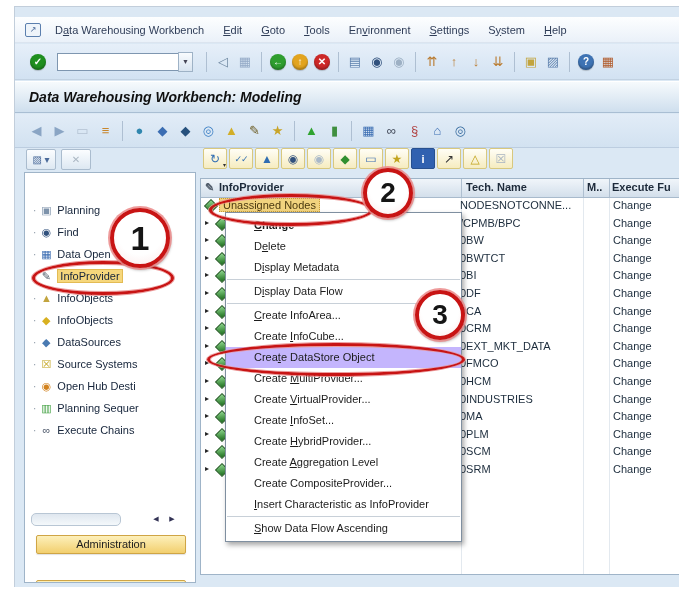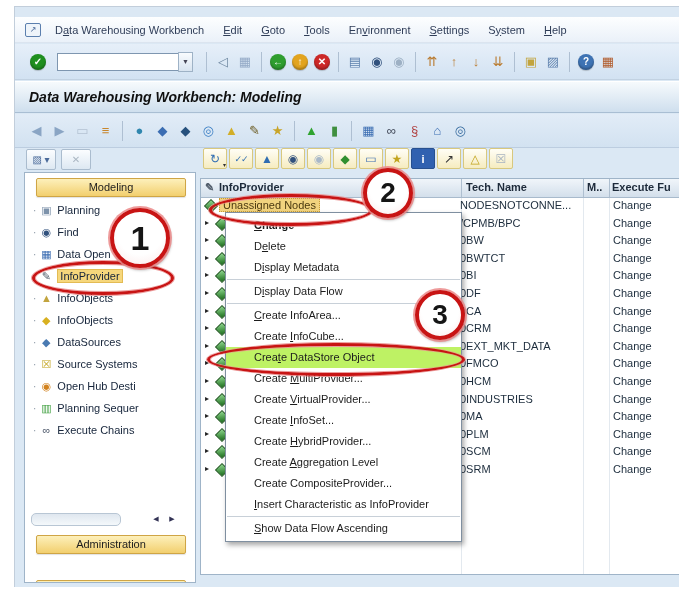--- a/index.html
+++ b/index.html
@@ -90,21 +90,21 @@
   .grow .rname.hl{background:#f1d37e;border:1px dotted #c79a36;padding:0 3px;}
   .grow .tech{position:absolute;left:259px;top:2px;white-space:nowrap;}
   .grow .exec{position:absolute;left:412px;top:2px;white-space:nowrap;}
   
   .ctxmenu{position:absolute;left:225px;top:212px;width:237px;background:#fff;
            border:1px solid #7f8fa0;box-shadow:2px 3px 5px rgba(0,0,0,.35);
            padding:2px 0;z-index:40;box-sizing:border-box;}
   .mi{height:21px;line-height:21px;padding-left:28px;font-size:11px;color:#1c1c1c;
       white-space:nowrap;cursor:default;}
   .mi.bold{font-weight:bold;}
-  .mi.hl{background:#bef264;}
+  .mi.hl{background:#c4b5fd;}
   .mi u{text-decoration:underline;}
   .msep{height:1px;background:#c8d0d8;margin:1px 1px;}
   
   .co-circle{position:absolute;border-radius:50%;z-index:60;
              background:radial-gradient(circle at 50% 38%,#ffffff 55%,#fbe9e9);
              border:4px solid #c81414;display:flex;align-items:center;justify-content:center;
              font-weight:bold;color:#151515;
              box-shadow:0 0 0 2px rgba(235,138,138,.85),1px 2px 3px rgba(0,0,0,.35);}
   .co-ellipse{position:absolute;border-radius:50%;border:3px solid #c81414;z-index:55;
               box-shadow:0 0 0 1px rgba(235,148,148,.9),inset 0 0 0 1px rgba(235,148,148,.9);}
@@ -186,21 +186,20 @@
         <div class="app-btn" style="color: rgb(59, 109, 178);">⌂</div>
         <div class="app-btn" style="color: rgb(53, 106, 158);">◎</div>
       </div>
   </div>
 
   <div class="side-mini" id="side-mini">
       <div class="mini-btn">▧ ▾</div>
       <div class="mini-btn" style="color: rgb(170, 182, 194);">✕</div>
     </div>
   <div class="side-panel">
-    <div class="tan-btn" style="top:5px;">Modeling</div>
     <div class="side-items" id="side-items">
         <div class="side-item">
           <span class="bullet">·</span>
           <span class="s-icon" style="color: rgb(125, 146, 170);">▣</span>
           <span class="lbl">Planning</span>
         </div>
         <div class="side-item">
           <span class="bullet">·</span>
           <span class="s-icon" style="color: rgb(49, 81, 125);">◉</span>
           <span class="lbl">Find</span>

